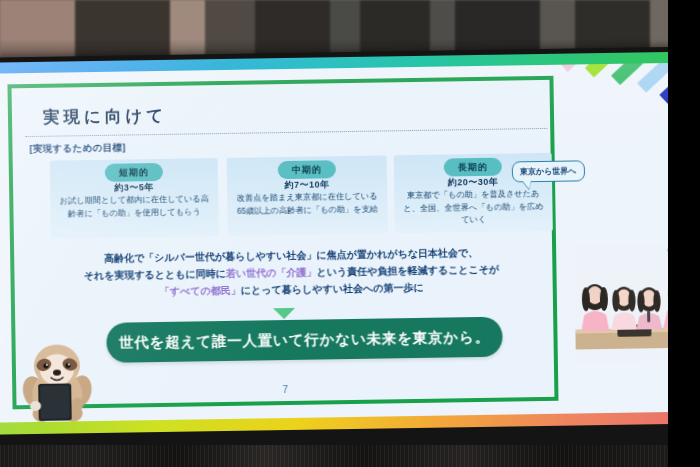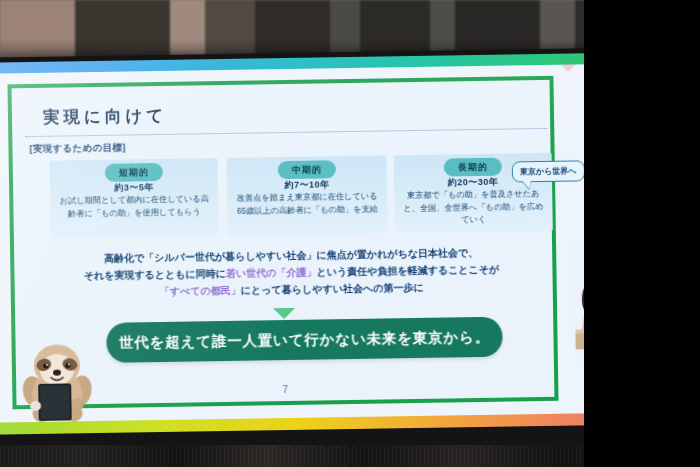--- a/index.html
+++ b/index.html
@@ -8,21 +8,21 @@
     background: #000;
   }
   body {
     width: 700px;
     height: 467px;
     overflow: hidden;
     font-family: "Liberation Sans", "DejaVu Sans", sans-serif;
   }
   #stage {
     position: relative;
-    width: 584px;
+    width: 668px;
     height: 467px;
     overflow: hidden;
     background: #6f6a63;
   }
 
   
   .bg-building {
     position: absolute;
     left: 0; top: 0;
     width: 700px; height: 72px;

